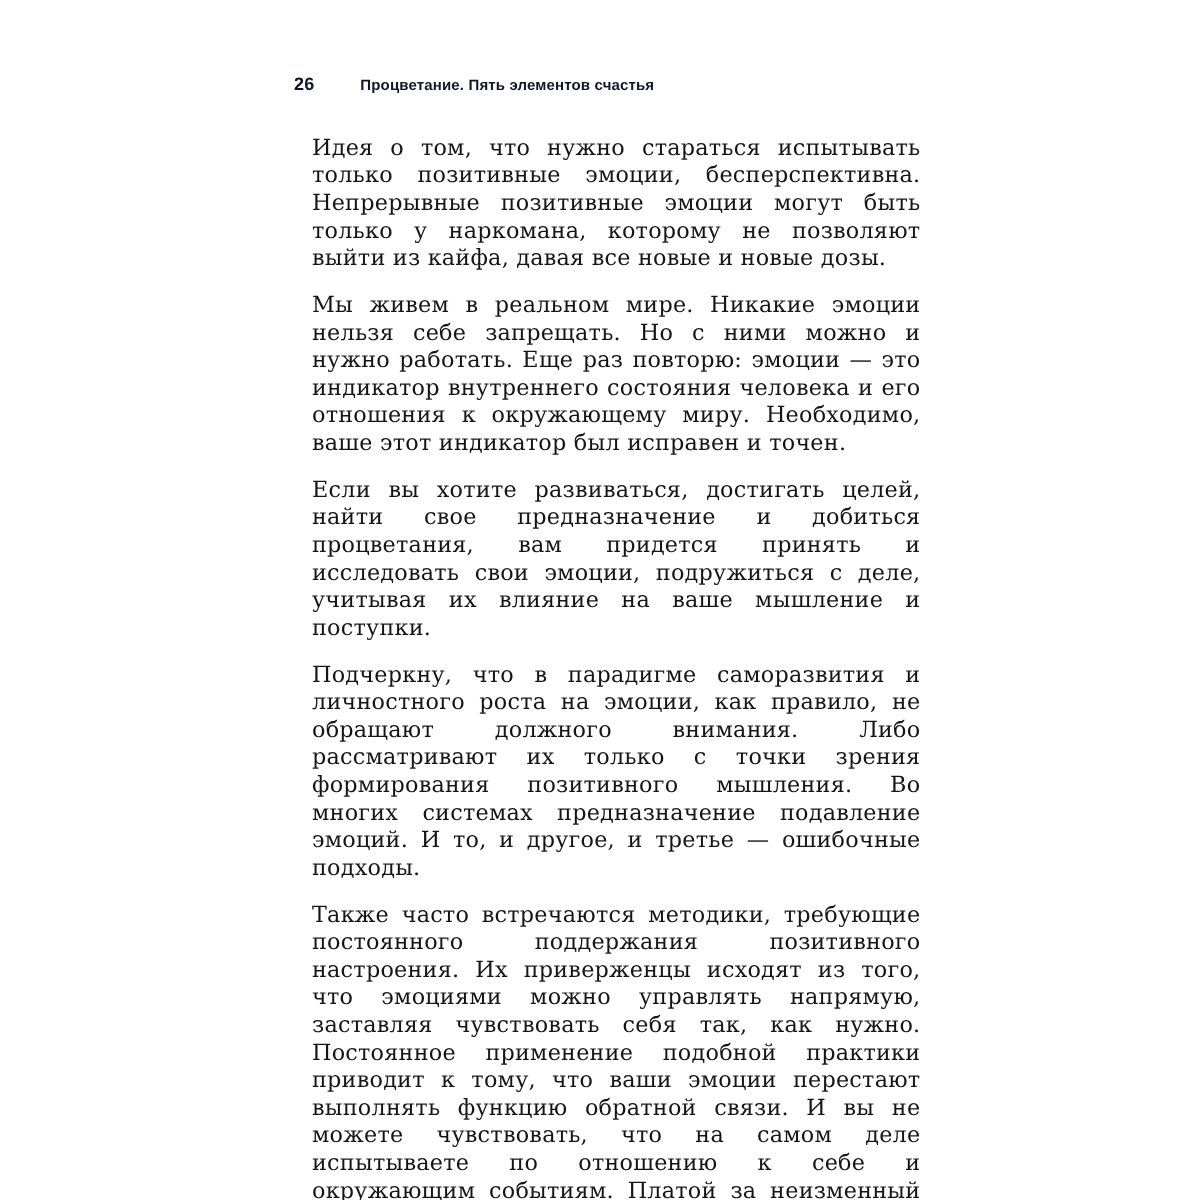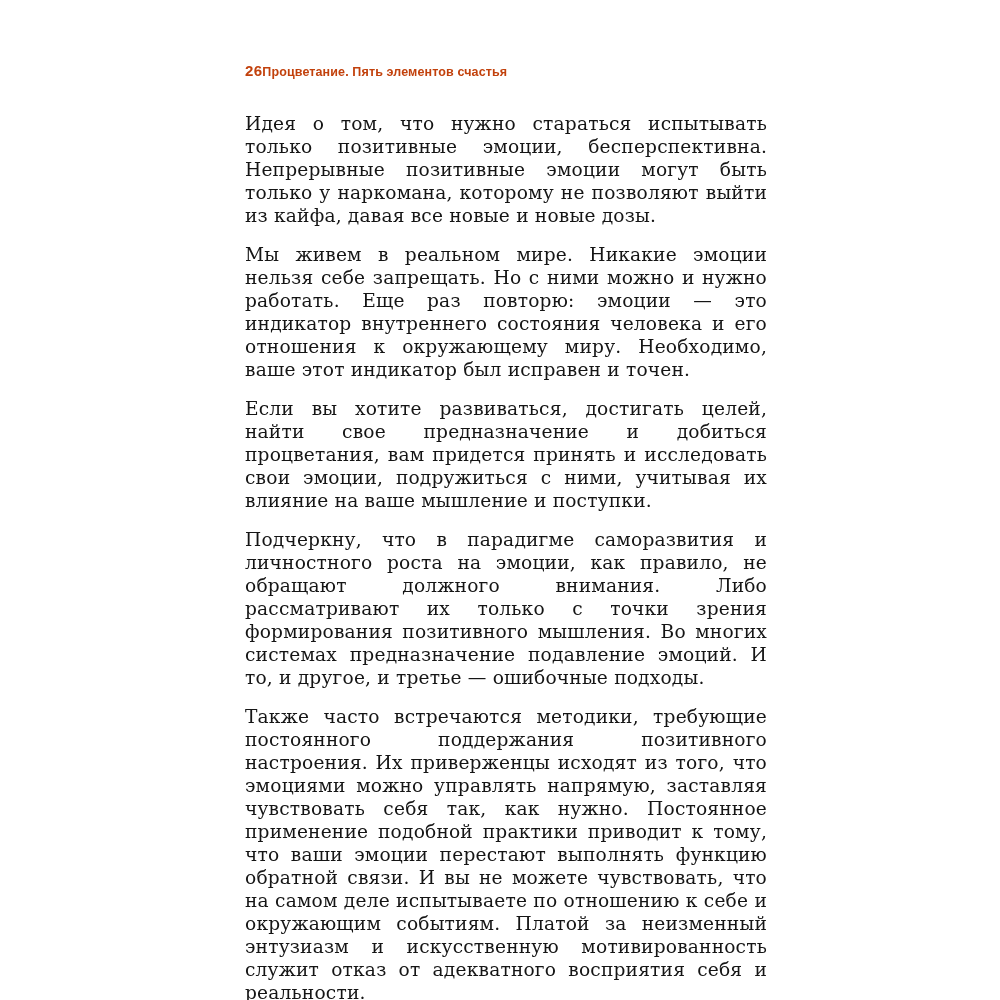--- a/index.html
+++ b/index.html
@@ -23,40 +23,41 @@
     background: #ffffff;
   }
   .running-head {
     position: absolute;
     top: 62px;
     left: 245px;
     width: 522px;
     display: flex;
     align-items: baseline;
     font-family: "Liberation Sans", sans-serif;
-    color: #c2410c;
+    color: #0f172a;
   }
   .page-number {
     font-size: 15px;
     font-weight: 700;
     letter-spacing: 0.02em;
   }
   .running-title {
+    margin-left: 38px;
     font-size: 12.5px;
     font-weight: 700;
     letter-spacing: 0.01em;
   }
   .body-text {
     position: absolute;
     top: 112px;
     left: 245px;
     width: 522px;
   }
   .body-text p {
-    margin: 0 0 16px 0;
+    margin: 0 0 16px 15px;
     font-size: 18.6px;
     line-height: 23px;
     text-align: justify;
     text-justify: inter-word;
     letter-spacing: 0.01em;
     color: #151515;
   }
 </style>
 </head>
 <body>
@@ -64,18 +65,18 @@
 <div class="book-page">
 
   <header class="running-head">
     <span class="page-number">26</span>
     <span class="running-title">Процветание. Пять элементов счастья</span>
   </header>
 
   <main class="body-text">
     <p>Идея о том, что нужно стараться испытывать только позитивные эмоции, бесперспективна. Непрерывные позитивные эмоции могут быть только у наркомана, которому не позволяют выйти из кайфа, давая все новые и новые дозы.</p>
     <p>Мы живем в реальном мире. Никакие эмоции нельзя себе запрещать. Но с ними можно и нужно работать. Еще раз повторю: эмоции — это индикатор внутреннего состояния человека и его отношения к окружающему миру. Необходимо, ваше этот индикатор был исправен и точен.</p>
-    <p>Если вы хотите развиваться, достигать целей, найти свое предназначение и добиться процветания, вам придется принять и исследовать свои эмоции, подружиться с ними, учитывая их влияние на ваше мышление и поступки.</p>
+    <p>Если вы хотите развиваться, достигать целей, найти свое предназначение и добиться процветания, вам придется принять и исследовать свои эмоции, подружиться с деле, учитывая их влияние на ваше мышление и поступки.</p>
     <p>Подчеркну, что в парадигме саморазвития и личностного роста на эмоции, как правило, не обращают должного внимания. Либо рассматривают их только с точки зрения формирования позитивного мышления. Во многих системах предназначение подавление эмоций. И то, и другое, и третье — ошибочные подходы.</p>
     <p>Также часто встречаются методики, требующие постоянного поддержания позитивного настроения. Их приверженцы исходят из того, что эмоциями можно управлять напрямую, заставляя чувствовать себя так, как нужно. Постоянное применение подобной практики приводит к тому, что ваши эмоции перестают выполнять функцию обратной связи. И вы не можете чувствовать, что на самом деле испытываете по отношению к себе и окружающим событиям. Платой за неизменный энтузиазм и искусственную мотивированность служит отказ от адекватного восприятия себя и реальности.</p>
   </main>
 
 </div>
 
 </body></html>

